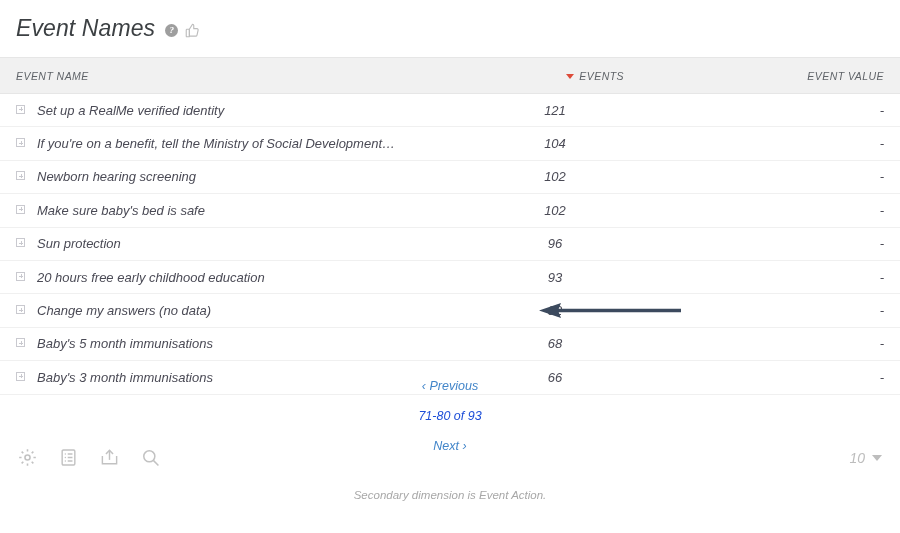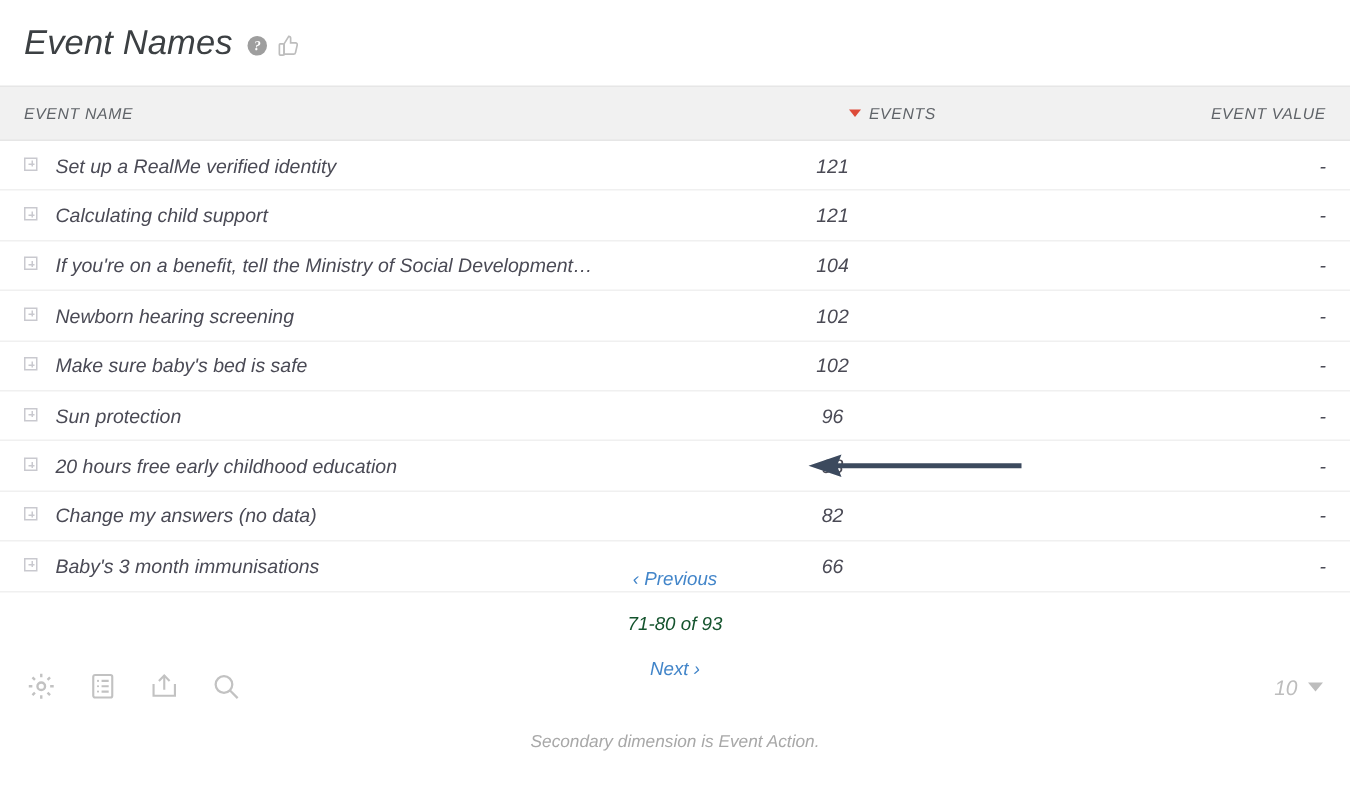--- a/index.html
+++ b/index.html
@@ -97,21 +97,21 @@
   .pagination {
     display: flex;
     justify-content: center;
     align-items: center;
     gap: 16px;
     height: 42px;
     font-size: 12.5px;
     flex-direction: column;
   }
   .page-link { color: #4285c9; cursor: pointer; }
-  .page-range { color: #14532d; }
+  .page-range { color: #1d4ed8; }
 
   
   .toolbar {
     display: flex;
     align-items: center;
     height: 42px;
     padding: 0 18px 0 18px;
     position: relative;
   }
   .toolbar-icons { display: flex; align-items: center; gap: 22px; }
@@ -182,25 +182,20 @@
         </th>
       </tr>
     </thead>
     <tbody>
       <tr>
         <td class="cell-name"><span class="expand-box"></span><span>Set up a RealMe verified identity</span></td>
         <td class="cell-events">121</td>
         <td class="cell-value">-</td>
       </tr>
       <tr>
-        <td class="cell-name"><span class="expand-box"></span><span>Calculating child support</span></td>
-        <td class="cell-events">121</td>
-        <td class="cell-value">-</td>
-      </tr>
-      <tr>
         <td class="cell-name"><span class="expand-box"></span><span>If you're on a benefit, tell the Ministry of Social Development…</span></td>
         <td class="cell-events">104</td>
         <td class="cell-value">-</td>
       </tr>
       <tr>
         <td class="cell-name"><span class="expand-box"></span><span>Newborn hearing screening</span></td>
         <td class="cell-events">102</td>
         <td class="cell-value">-</td>
       </tr>
       <tr>
@@ -214,20 +209,25 @@
         <td class="cell-value">-</td>
       </tr>
       <tr>
         <td class="cell-name"><span class="expand-box"></span><span>20 hours free early childhood education</span></td>
         <td class="cell-events">93</td>
         <td class="cell-value">-</td>
       </tr>
       <tr>
         <td class="cell-name"><span class="expand-box"></span><span>Change my answers (no data)</span></td>
         <td class="cell-events">82</td>
+        <td class="cell-value">-</td>
+      </tr>
+      <tr>
+        <td class="cell-name"><span class="expand-box"></span><span>Baby's 5 month immunisations</span></td>
+        <td class="cell-events">68</td>
         <td class="cell-value">-</td>
       </tr>
       <tr>
         <td class="cell-name"><span class="expand-box"></span><span>Baby's 3 month immunisations</span></td>
         <td class="cell-events">66</td>
         <td class="cell-value">-</td>
       </tr>
     </tbody>
   </table>
 

